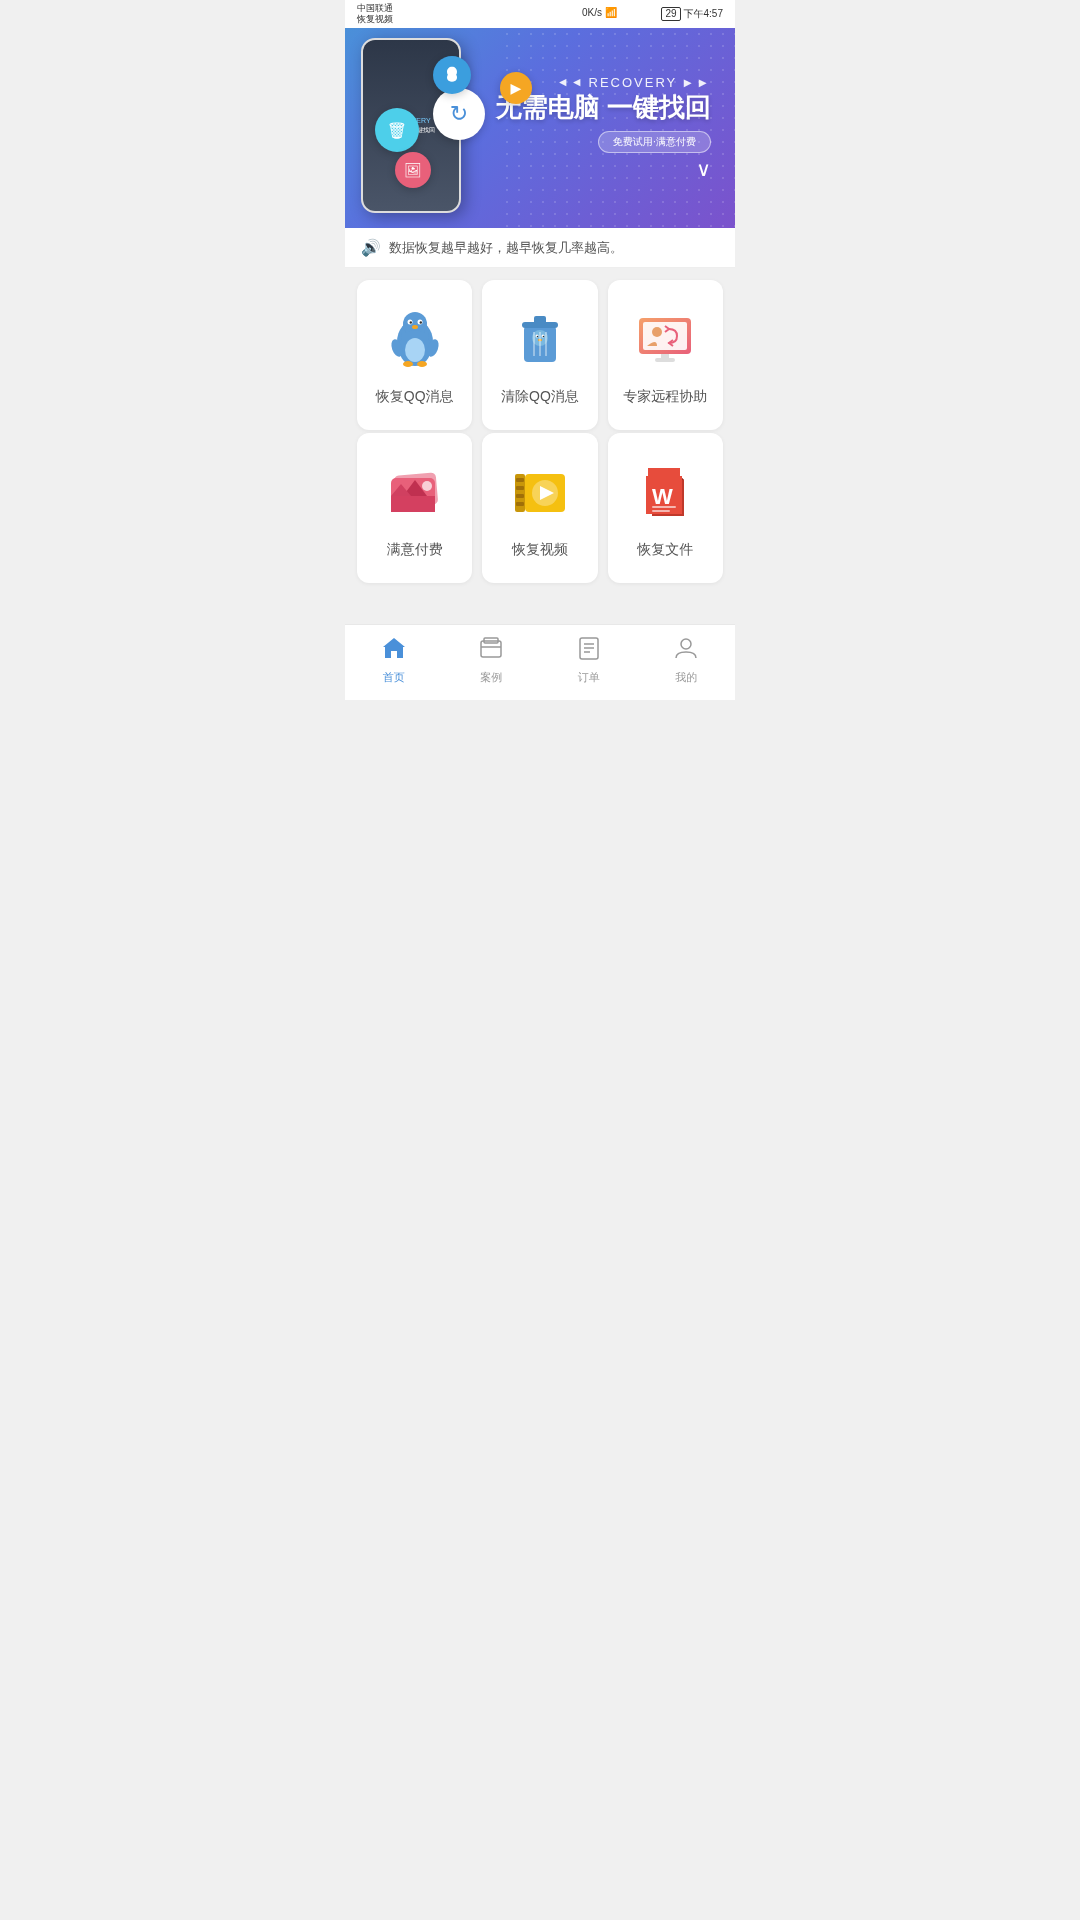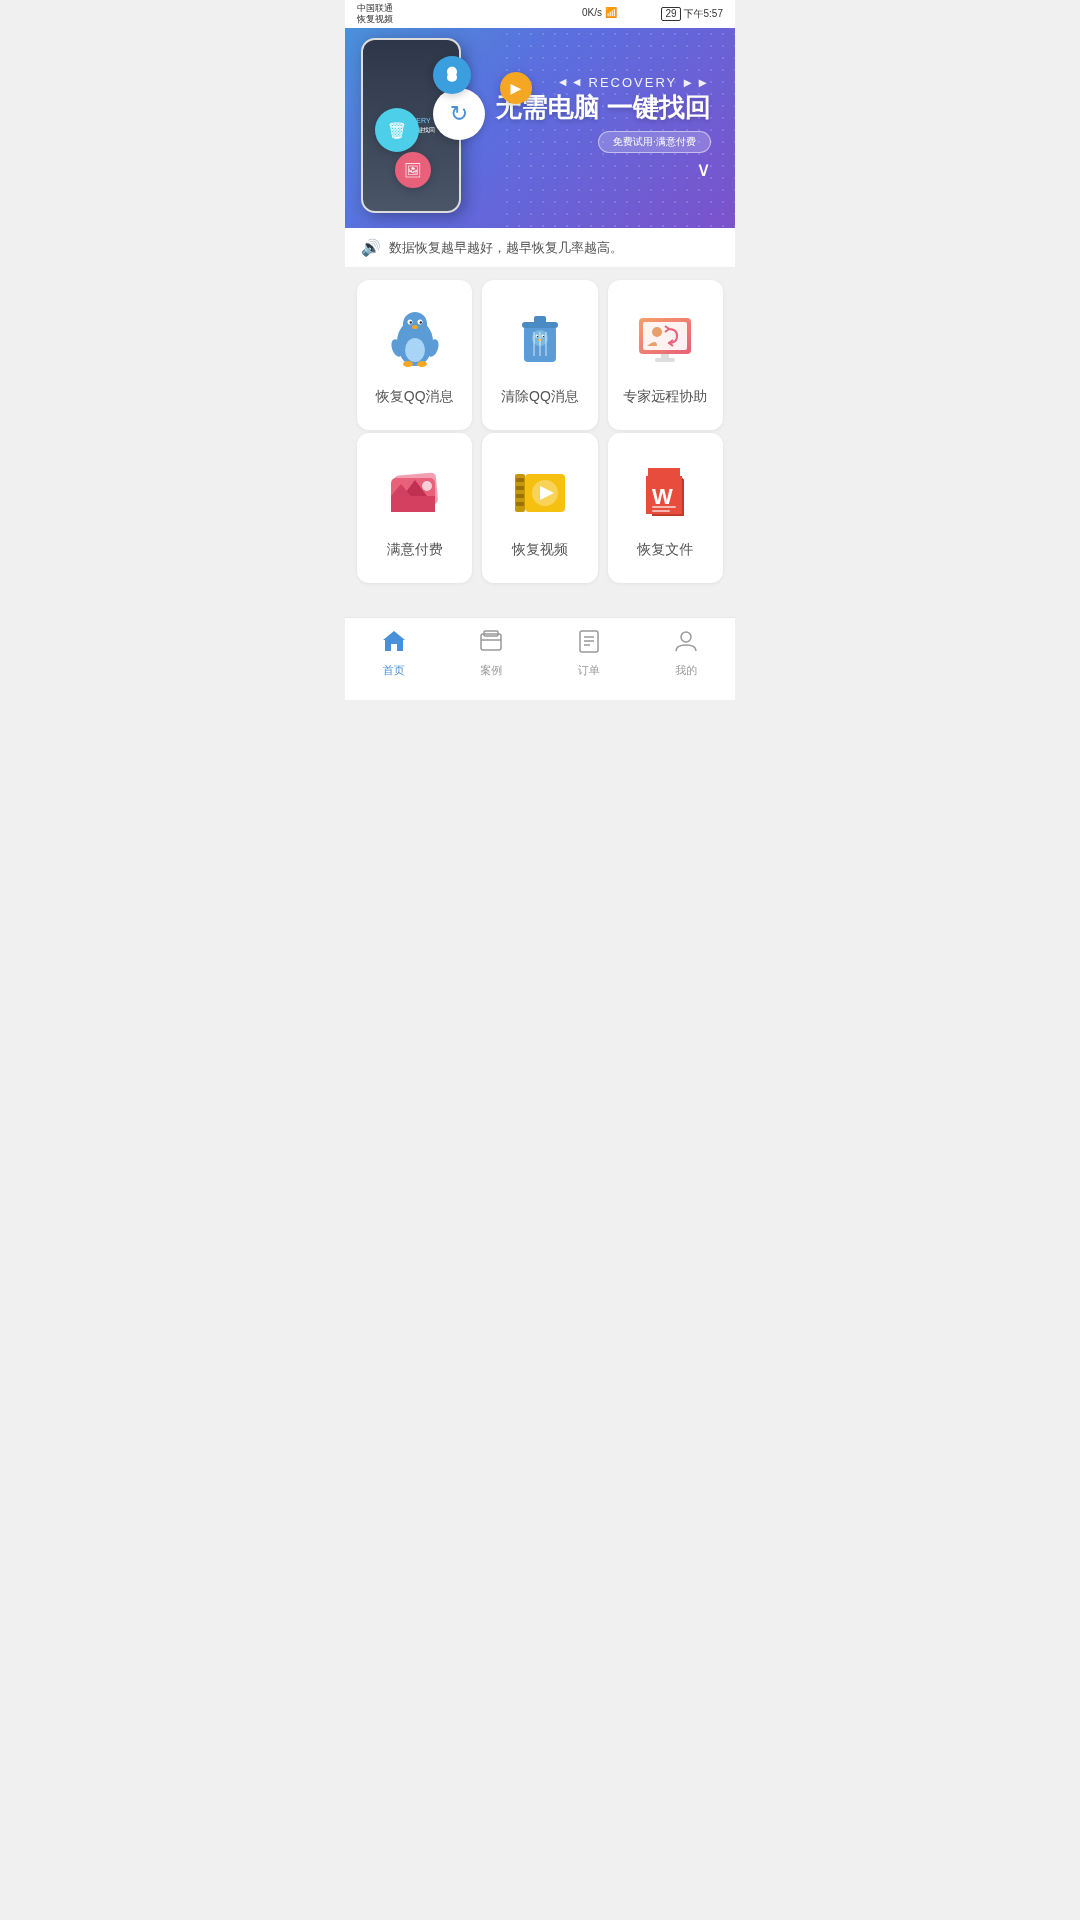--- a/index.html
+++ b/index.html
@@ -185,21 +185,21 @@
       font-size: 14px;
       color: #555;
       text-align: center;
     }
 
     
     .tab-bar {
       background: white;
       display: flex;
       border-top: 1px solid #e8e8e8;
-      padding: 8px 0 20px;
+      padding: 8px 0 13px;
     }
 
     .tab-item {
       flex: 1;
       display: flex;
       flex-direction: column;
       align-items: center;
       gap: 3px;
       cursor: pointer;
       padding: 2px 0;
@@ -229,21 +229,21 @@
 
 <div class="status-bar">
   <div class="status-left">
     <span>中国联通</span>
     <span>恢复视频</span>
   </div>
   <div class="status-right">
     <span>0K/s</span>
     <span>📶</span>
     <span style="border:1px solid #333; border-radius:2px; padding: 0 3px; font-size:10px;margin-left:41px;">29</span>
-    <span>下午5:57</span>
+    <span>下午4:57</span>
   </div>
 </div>
 
 <div class="banner">
 
   <div class="banner-phone">
     <div class="phone-body">
       <div class="phone-screen">
         <div class="phone-screen-inner">
           <div style="color:#7cf; font-size:7px;">RECOVERY</div>

